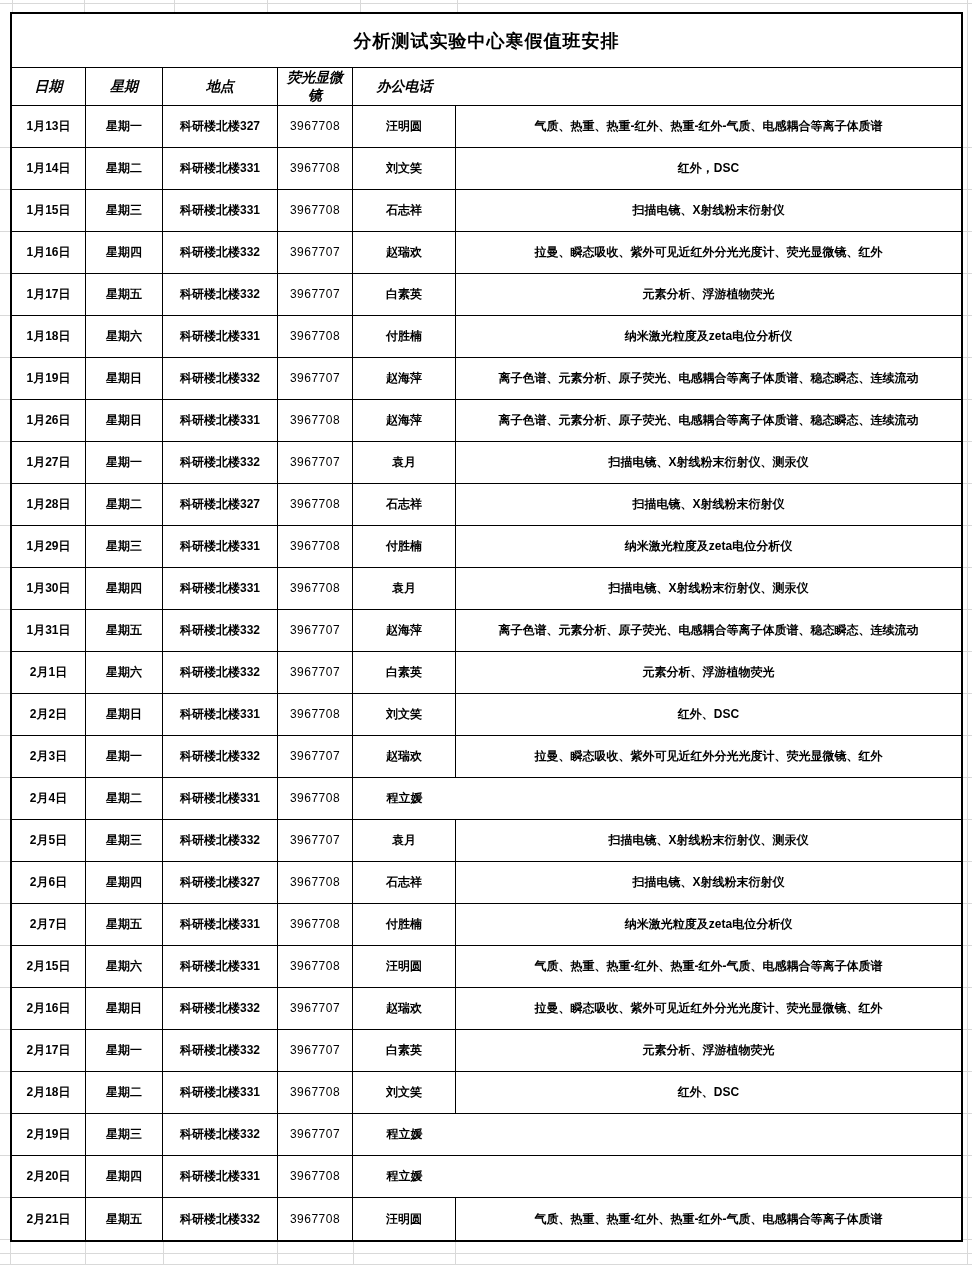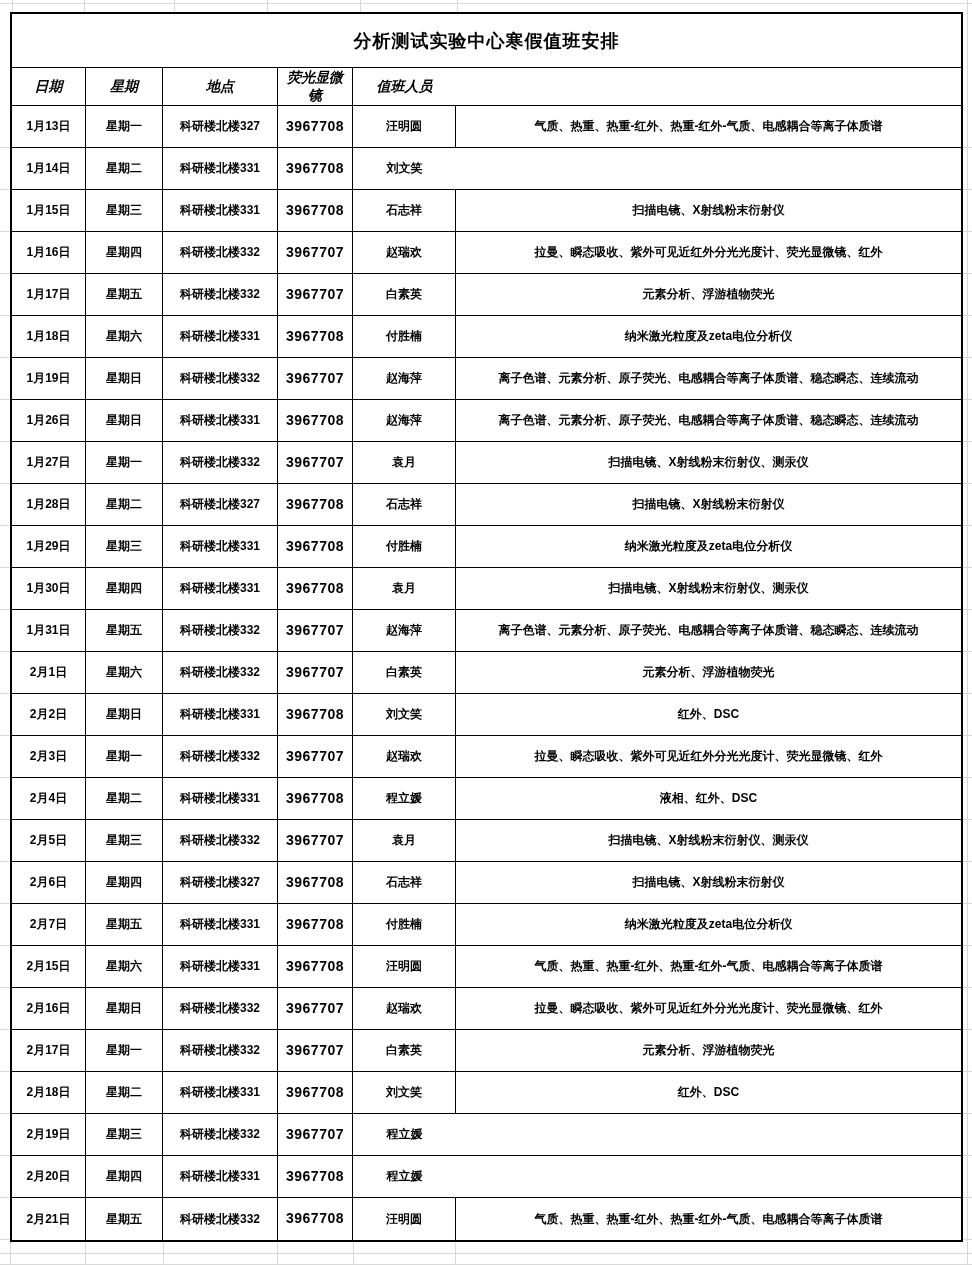--- a/index.html
+++ b/index.html
@@ -61,21 +61,21 @@
     text-align:center;
     border-right:1px solid var(--border);
     font-size:12px;
     font-weight:700;
     line-height:1.25;
     padding:1px 4px;
     overflow:hidden;
   }
   .cell:last-child{border-right:none;}
   .header-row .cell{font-size:14px;font-style:italic;}
-  .cell-phone{font-weight:700;font-size:14px;letter-spacing:.5px;}
+  .cell-phone{font-weight:400;font-size:12px;letter-spacing:.5px;}
 </style>
 </head>
 <body>
 
 <div class="gl gl-h" style="left:0;top:3px;width:972px;"></div>
 <div class="gl gl-v" style="left:12px;top:0;height:12px;"></div>
 <div class="gl gl-v" style="left:84px;top:0;height:12px;"></div>
 <div class="gl gl-v" style="left:174px;top:0;height:12px;"></div>
 <div class="gl gl-v" style="left:267px;top:0;height:12px;"></div>
 <div class="gl gl-v" style="left:360px;top:0;height:12px;"></div>
@@ -94,38 +94,39 @@
 
 <div class="sheet-table" id="sheet-table">
   <div class="t-row title-row">
     <div class="title-cell">分析测试实验中心寒假值班安排</div>
   </div>
   <div class="t-row header-row">
     <div class="cell">日期</div>
     <div class="cell">星期</div>
     <div class="cell">地点</div>
     <div class="cell">荧光显微镜</div>
-    <div class="cell">值班人员</div>
+    <div class="cell">办公电话</div>
   </div>
 
   <div class="t-row data-row">
     <div class="cell cell-date">1月13日</div>
     <div class="cell cell-weekday">星期一</div>
     <div class="cell cell-location">科研楼北楼327</div>
     <div class="cell cell-phone">3967708</div>
     <div class="cell cell-person">汪明圆</div>
     <div class="cell cell-items">气质、热重、热重-红外、热重-红外-气质、电感耦合等离子体质谱</div>
   </div>
 
   <div class="t-row data-row">
     <div class="cell cell-date">1月14日</div>
     <div class="cell cell-weekday">星期二</div>
     <div class="cell cell-location">科研楼北楼331</div>
     <div class="cell cell-phone">3967708</div>
     <div class="cell cell-person">刘文笑</div>
+    <div class="cell cell-items">红外，DSC</div>
   </div>
 
   <div class="t-row data-row">
     <div class="cell cell-date">1月15日</div>
     <div class="cell cell-weekday">星期三</div>
     <div class="cell cell-location">科研楼北楼331</div>
     <div class="cell cell-phone">3967708</div>
     <div class="cell cell-person">石志祥</div>
     <div class="cell cell-items">扫描电镜、X射线粉末衍射仪</div>
   </div>
@@ -246,21 +247,20 @@
     <div class="cell cell-person">赵瑞欢</div>
     <div class="cell cell-items">拉曼、瞬态吸收、紫外可见近红外分光光度计、荧光显微镜、红外</div>
   </div>
 
   <div class="t-row data-row">
     <div class="cell cell-date">2月4日</div>
     <div class="cell cell-weekday">星期二</div>
     <div class="cell cell-location">科研楼北楼331</div>
     <div class="cell cell-phone">3967708</div>
     <div class="cell cell-person">程立媛</div>
-    <div class="cell cell-items">液相、红外、DSC</div>
   </div>
 
   <div class="t-row data-row">
     <div class="cell cell-date">2月5日</div>
     <div class="cell cell-weekday">星期三</div>
     <div class="cell cell-location">科研楼北楼332</div>
     <div class="cell cell-phone">3967707</div>
     <div class="cell cell-person">袁月</div>
     <div class="cell cell-items">扫描电镜、X射线粉末衍射仪、测汞仪</div>
   </div>

